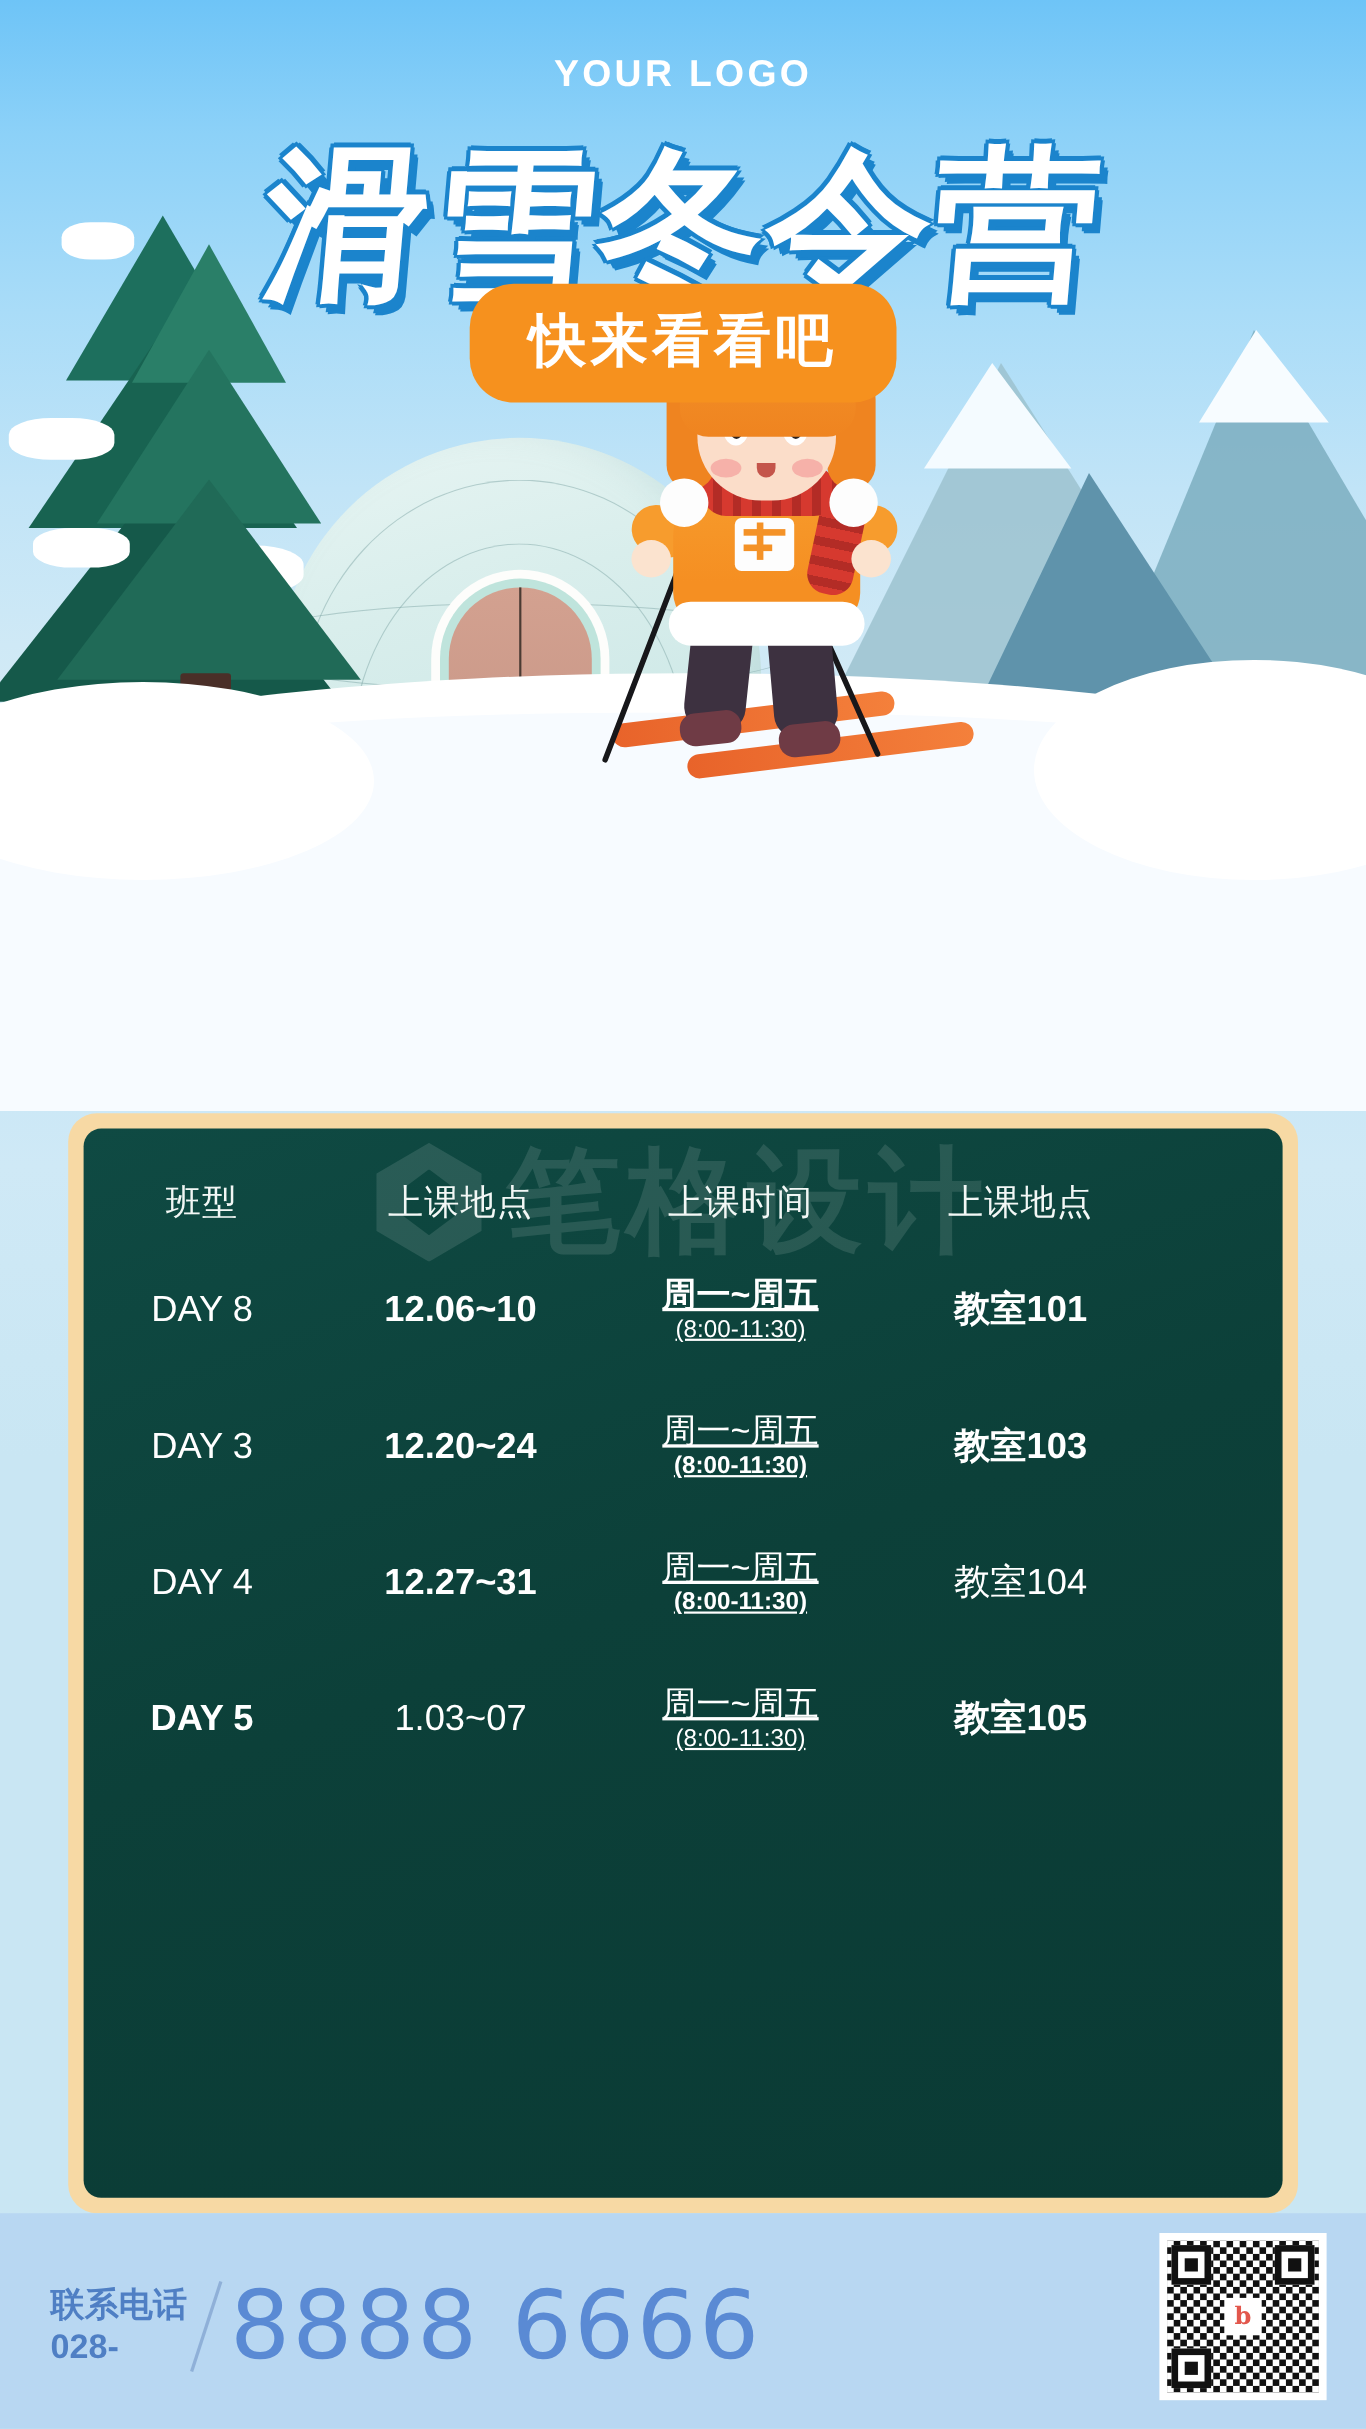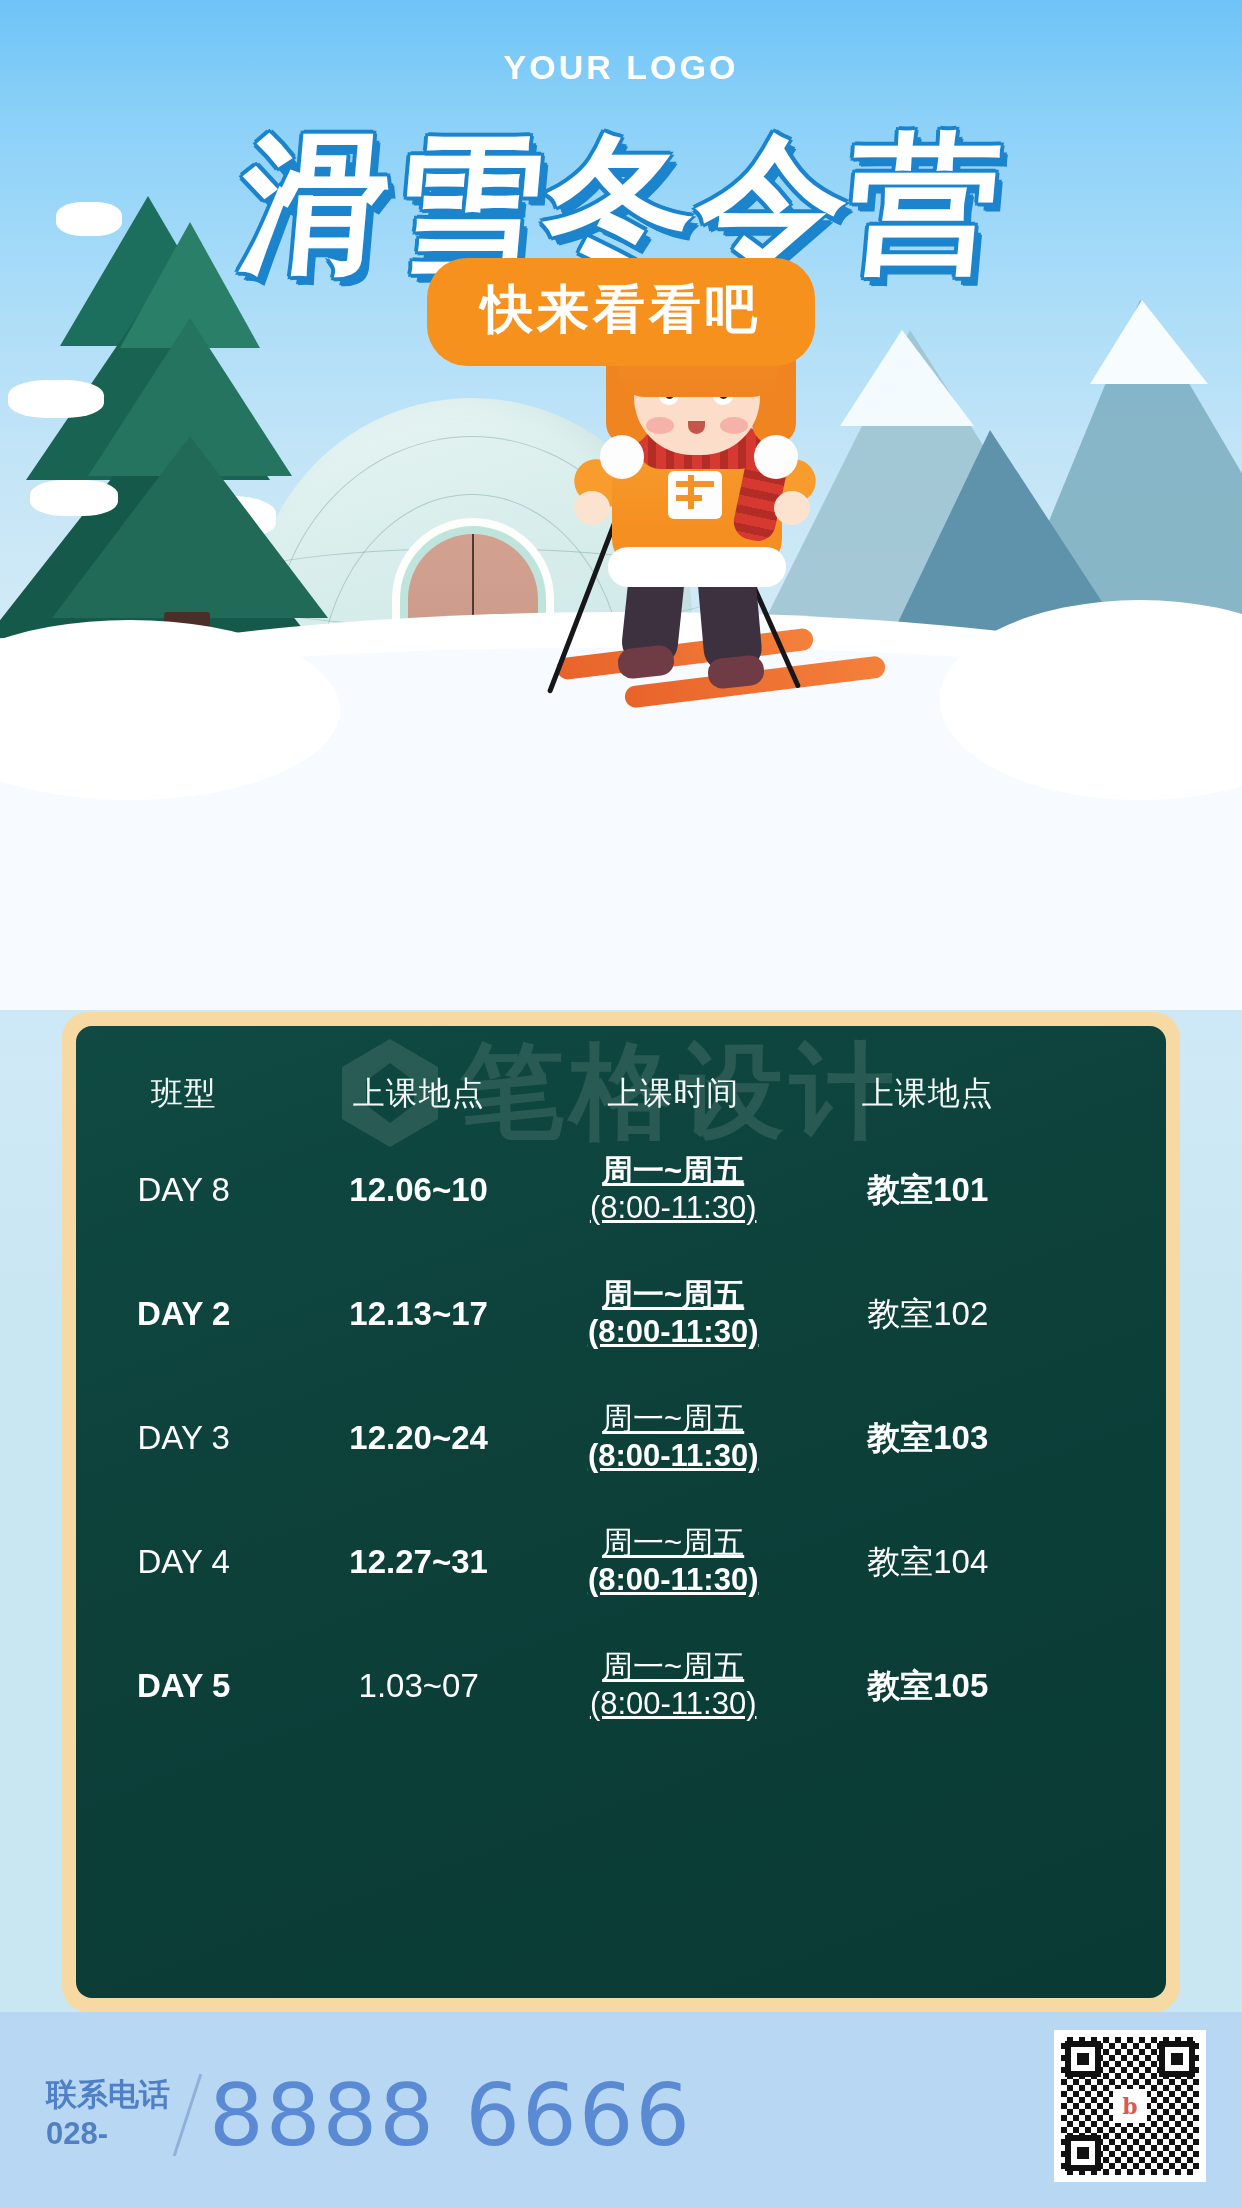--- a/index.html
+++ b/index.html
@@ -248,21 +248,21 @@
   td.c-day   { width:22%; }
   td.c-date  { width:26%; }
   td.c-time  { width:26%; line-height:1.18;text-decoration:underline; }
   td.c-room  { width:26%; }
   th.h-day   { width:22%; }
   th.h-date  { width:26%; }
   th.h-time  { width:26%; }
   th.h-room  { width:26%; }
   .b { font-weight:bold; }
   .tm1 { display:block; font-size:31px; }
-  .tm2 { display:block; font-size:31px; }
+  .tm2 { display:block; font-size:22px; }
 
   
   .footer {
     position:absolute; left:0; bottom:0; width:1242px; height:196px;
     background:#b8d7f2;
   }
   .f-inner {
     position:absolute; left:46px; top:28px; width:1150px; height:150px;
     display:flex; align-items:center;
   }
@@ -427,29 +427,20 @@
         <tr>
           <td class="c-day">DAY 8</td>
           <td class="c-date b">12.06~10</td>
           <td class="c-time">
             <span class="tm1 b">周一~周五</span>
             <span class="tm2">(8:00-11:30)</span>
           </td>
           <td class="c-room b">教室101</td>
         </tr>
         <tr>
-          <td class="c-day b">DAY 2</td>
-          <td class="c-date b">12.13~17</td>
-          <td class="c-time">
-            <span class="tm1 b">周一~周五</span>
-            <span class="tm2 b">(8:00-11:30)</span>
-          </td>
-          <td class="c-room">教室102</td>
-        </tr>
-        <tr>
           <td class="c-day">DAY 3</td>
           <td class="c-date b">12.20~24</td>
           <td class="c-time">
             <span class="tm1">周一~周五</span>
             <span class="tm2 b">(8:00-11:30)</span>
           </td>
           <td class="c-room b">教室103</td>
         </tr>
         <tr>
           <td class="c-day">DAY 4</td>

